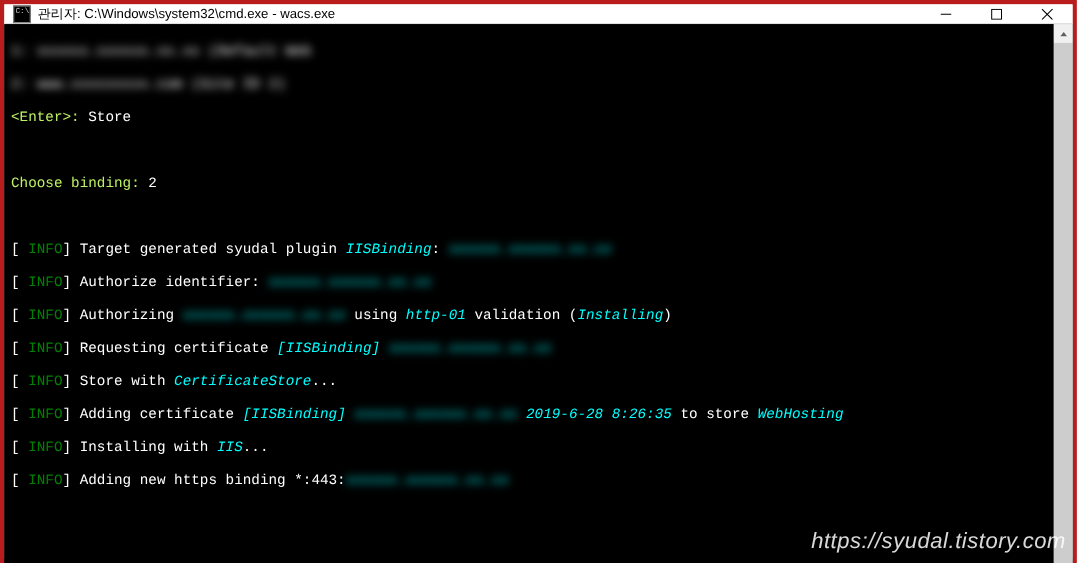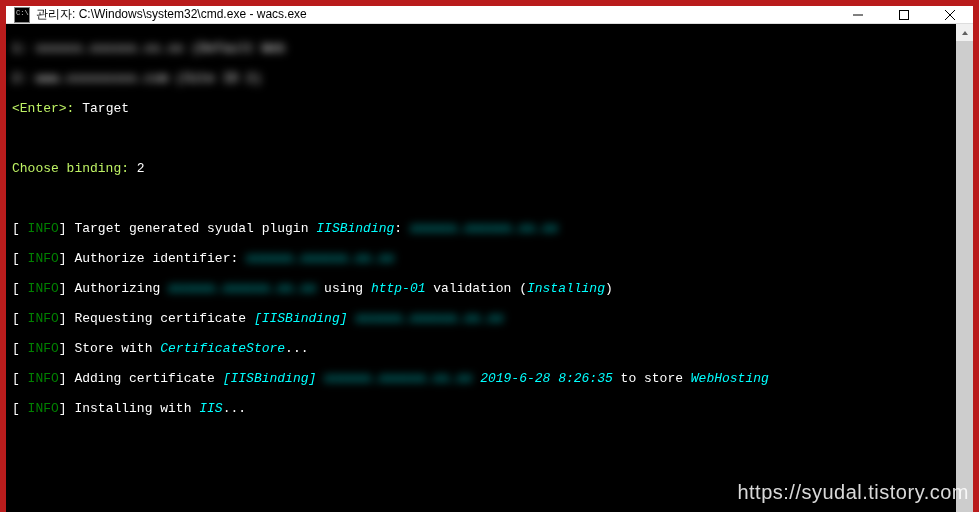--- a/index.html
+++ b/index.html
@@ -11,21 +11,21 @@
     height: 512px;
     overflow: hidden;
     position: relative;
   }
   .window {
     width: 979px;
     height: 512px;
     background: #fff;
     display: flex;
     flex-direction: column;
-    border: 6px solid #b91c1c;
+    border: 4px solid #b91c1c;
   }
   .titlebar {
     height: 30px;
     background: #fff;
     display: flex;
     align-items: center;
     border-bottom: 1px solid #ddd;
   }
   .title-icon {
     width: 16px;
@@ -111,20 +111,21 @@
   .watermark {
     position: absolute;
     right: 10px;
     bottom: 8px;
     color: rgba(255,255,255,0.85);
     font-family: 'Segoe UI', Arial, sans-serif;
     font-size: 20px;
     font-weight: 300;
     letter-spacing: 0.5px;
     pointer-events: none;
+    font-style: italic;
   }
 </style>
 </head>
 <body>
 
 <div class="window">
   <div class="titlebar">
     <div class="title-icon"></div>
     <div class="title-text">관리자: C:\Windows\system32\cmd.exe - wacs.exe</div>
     <div class="win-controls">
@@ -144,31 +145,32 @@
             <line x1="10" y1="0" x2="0" y2="10" stroke="#000" stroke-width="1"></line>
           </svg>
       </div>
     </div>
   </div>
 
   <div class="terminal-wrap">
     <div class="terminal">
 <div><span class="w blur">1: xxxxxx.xxxxxx.xx.xx (Default Web</span></div>
 <div><span class="w blur">2: www.xxxxxxxxx.com (Site ID 2)</span></div>
-<div><span class="g">&lt;Enter&gt;:</span><span class="w"> </span><span class="w">Target</span></div>
+<div><span class="g">&lt;Enter&gt;:</span><span class="w"> </span><span class="w">Store</span></div>
 <div> </div>
 <div><span class="g">Choose binding:</span><span class="w"> </span><span class="w">2</span></div>
 <div> </div>
 <div><span class="w">[</span><span class="dg"> INFO</span><span class="w">] </span><span class="w">Target generated syudal plugin </span><span class="c">IISBinding</span><span class="w">: </span><span class="c blur">xxxxxx.xxxxxx.xx.xx</span></div>
 <div><span class="w">[</span><span class="dg"> INFO</span><span class="w">] </span><span class="w">Authorize identifier: </span><span class="c blur">xxxxxx.xxxxxx.xx.xx</span></div>
 <div><span class="w">[</span><span class="dg"> INFO</span><span class="w">] </span><span class="w">Authorizing </span><span class="c blur">xxxxxx.xxxxxx.xx.xx</span><span class="w"> using </span><span class="c">http-01</span><span class="w"> validation (</span><span class="c">Installing</span><span class="w">)</span></div>
 <div><span class="w">[</span><span class="dg"> INFO</span><span class="w">] </span><span class="w">Requesting certificate </span><span class="c">[</span><span class="c">IISBinding</span><span class="c">] </span><span class="c blur">xxxxxx.xxxxxx.xx.xx</span></div>
 <div><span class="w">[</span><span class="dg"> INFO</span><span class="w">] </span><span class="w">Store with </span><span class="c">CertificateStore</span><span class="w">...</span></div>
 <div><span class="w">[</span><span class="dg"> INFO</span><span class="w">] </span><span class="w">Adding certificate </span><span class="c">[</span><span class="c">IISBinding</span><span class="c">] </span><span class="c blur">xxxxxx.xxxxxx.xx.xx</span><span class="w"> </span><span class="c">2019-6-28 8:26:35</span><span class="w"> to store </span><span class="c">WebHosting</span></div>
 <div><span class="w">[</span><span class="dg"> INFO</span><span class="w">] </span><span class="w">Installing with </span><span class="c">IIS</span><span class="w">...</span></div>
+<div><span class="w">[</span><span class="dg"> INFO</span><span class="w">] </span><span class="w">Adding new https binding *:443:</span><span class="c blur">xxxxxx.xxxxxx.xx.xx</span></div>
 
 
 
 
 
 
 
 
 
 

